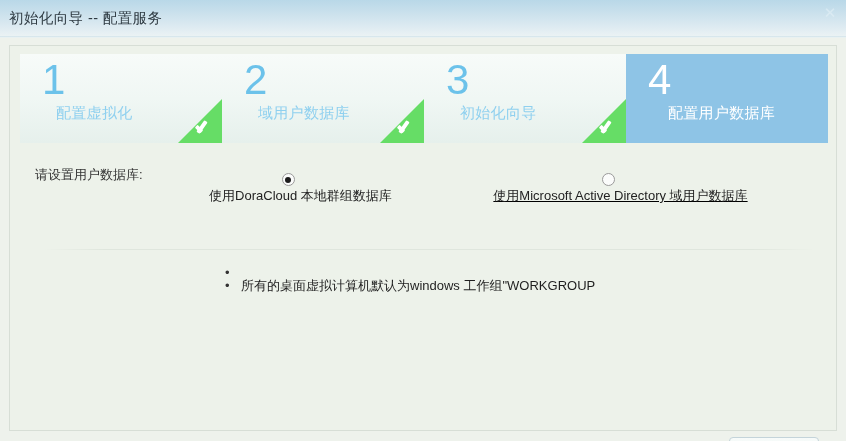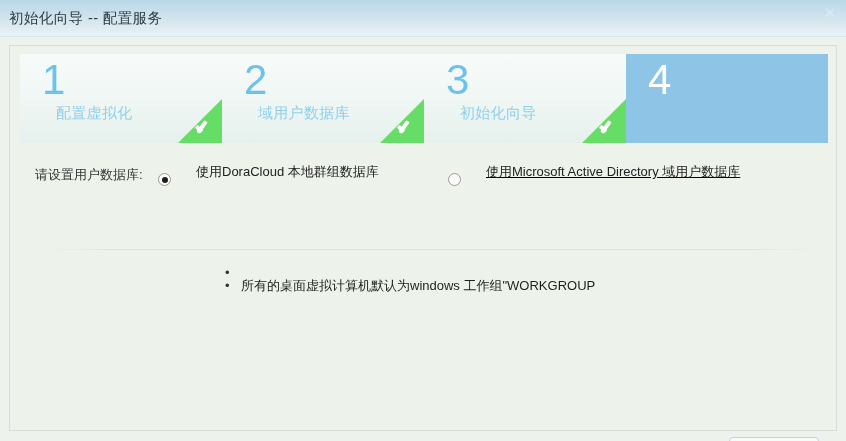--- a/index.html
+++ b/index.html
@@ -191,22 +191,23 @@
     top: 13px;
     width: 112px;
     font-size: 13px;
     line-height: 19px;
     color: #333333;
   }
   .radio-option {
     position: absolute;
     top: 10px;
     display: flex;
-    align-items: flex-start;
+    align-items: center;
     cursor: pointer;
+    flex-direction: column;
   }
   .radio-option.opt1 { left: 138px; width: 260px; }
   .radio-option.opt2 { left: 428px; width: 320px; text-decoration: underline; }
   .radio-mark {
     flex: 0 0 auto;
     width: 13px;
     height: 13px;
     margin-top: 11px;
     border-radius: 50%;
     border: 1px solid #9a9a9a;
@@ -321,20 +322,21 @@
           <div class="step-num">3</div>
           <div class="step-label">初始化向导</div>
           <div class="step-check">
             <div class="tri"></div>
               <div class="tick"></div>
           </div>
         </div>
 
         <div class="step active">
           <div class="step-num">4</div>
+          <div class="step-label">配置用户数据库</div>
         </div>
 
       </div>
 
       <div class="options-row">
         <div class="prompt-label">请设置用户数据库:</div>
 
         <div class="radio-option opt1">
           <span class="radio-mark checked"></span>
           <span class="radio-text">使用DoraCloud 本地群组数据库</span>

